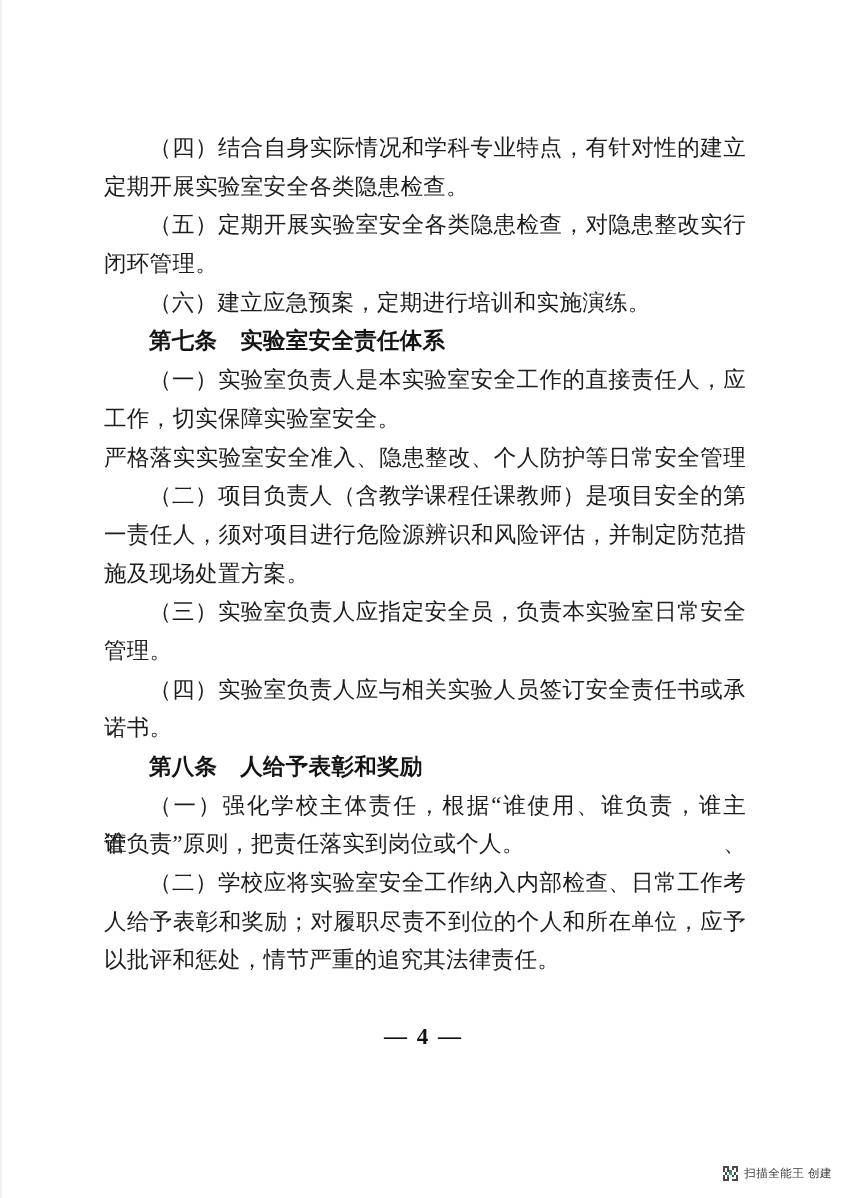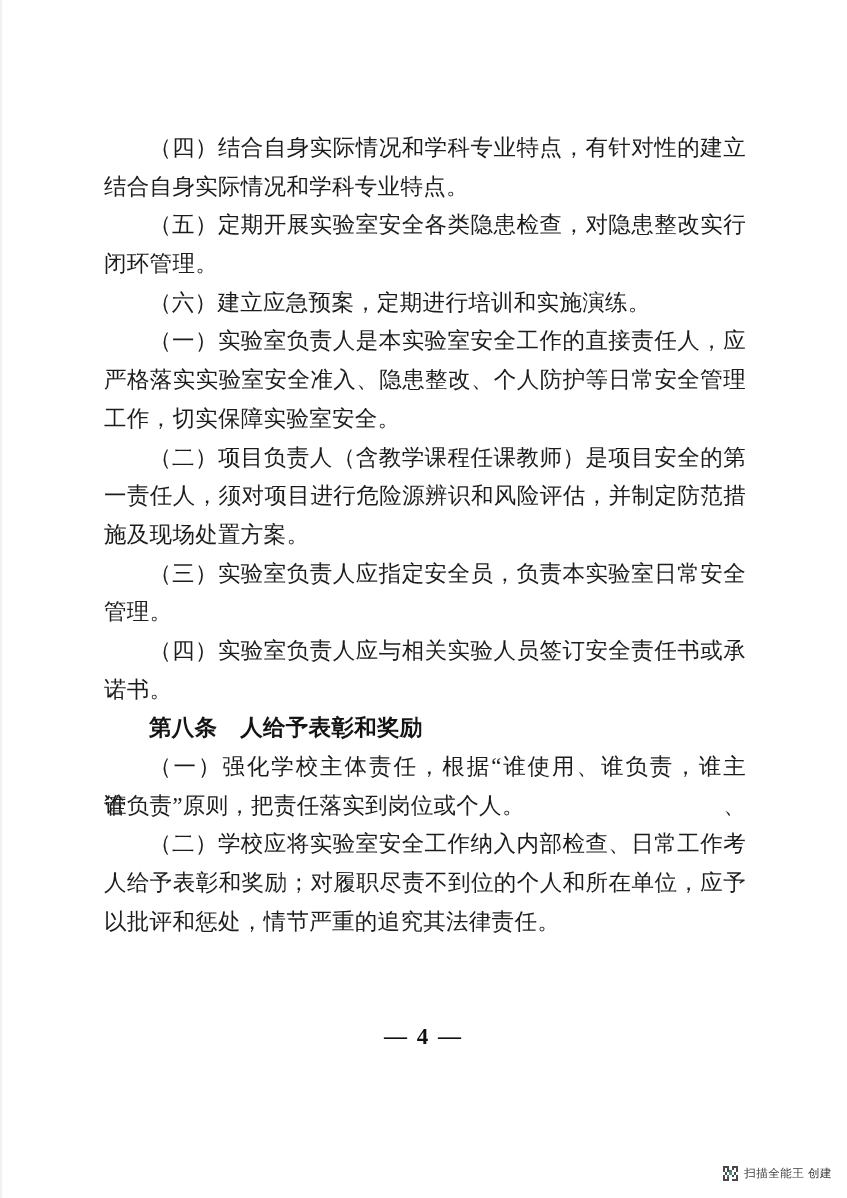--- a/index.html
+++ b/index.html
@@ -77,27 +77,28 @@
 </style>
 </head>
 <body>
 
 <div class="page">
   <div class="scan-edge"></div>
 
   <div class="textblock">
 
   <div class="line indent justify">（四）结合自身实际情况和学科专业特点，有针对性的建立</div>
-      <div class="line">结合自身实际情况和学科专业特点。</div>
+      <div class="line">定期开展实验室安全各类隐患检查。</div>
       <div class="line indent justify">（五）定期开展实验室安全各类隐患检查，对隐患整改实行</div>
       <div class="line">闭环管理。</div>
       <div class="line indent">（六）建立应急预案，定期进行培训和实施演练。</div>
+      <div class="line indent heading">第七条　实验室安全责任体系</div>
       <div class="line indent justify">（一）实验室负责人是本实验室安全工作的直接责任人，应</div>
+      <div class="line">工作，切实保障实验室安全。</div>
       <div class="line justify">严格落实实验室安全准入、隐患整改、个人防护等日常安全管理</div>
-      <div class="line">工作，切实保障实验室安全。</div>
       <div class="line indent justify">（二）项目负责人（含教学课程任课教师）是项目安全的第</div>
       <div class="line justify">一责任人，须对项目进行危险源辨识和风险评估，并制定防范措</div>
       <div class="line">施及现场处置方案。</div>
       <div class="line indent justify">（三）实验室负责人应指定安全员，负责本实验室日常安全</div>
       <div class="line">管理。</div>
       <div class="line indent justify">（四）实验室负责人应与相关实验人员签订安全责任书或承</div>
       <div class="line">诺书。</div>
       <div class="line indent heading">第八条　人给予表彰和奖励</div>
       <div class="line indent justify">（一）强化学校主体责任，根据“谁使用、谁负责，谁主管、</div>
       <div class="line">谁负责”原则，把责任落实到岗位或个人。</div>

